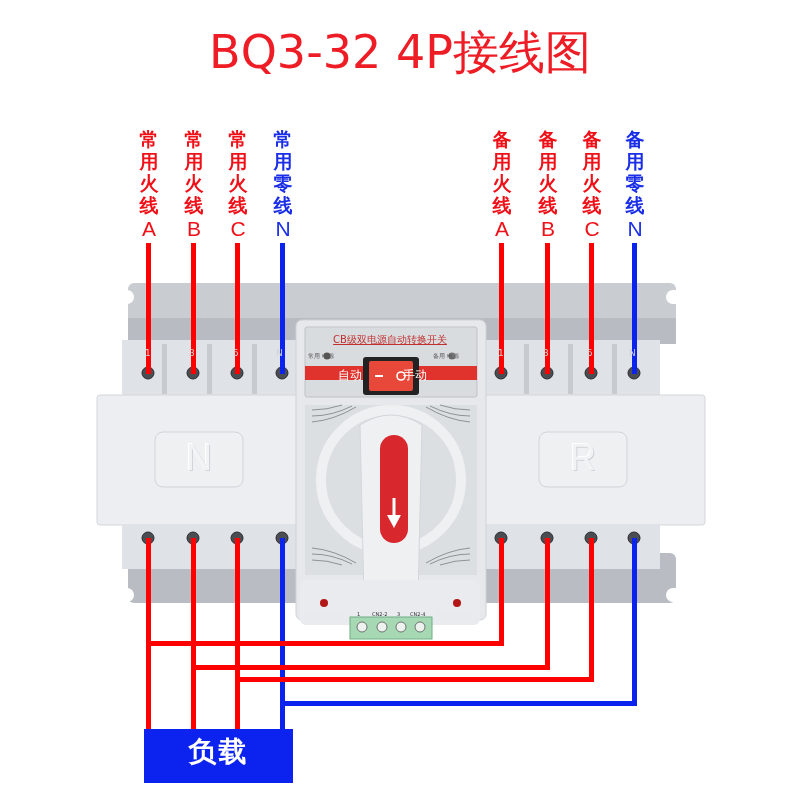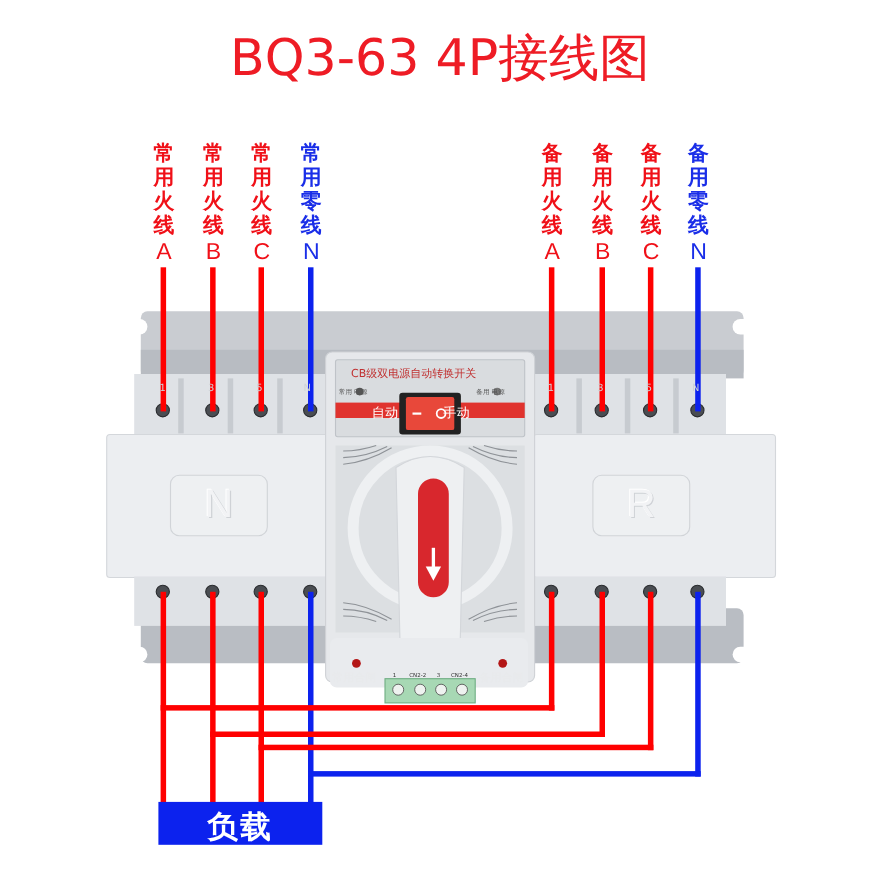--- a/index.html
+++ b/index.html
@@ -10,37 +10,37 @@
     .label { position: absolute; width: 30px; text-align: center; font-weight: bold;
              font-size: 19px; line-height: 22px; }
     .label .ch { display: block; }
     .label .letter { display: block; font-weight: normal; font-size: 21px; margin-top: 2px; font-family: "Liberation Sans", sans-serif; }
     .red { color: #f01018; }
     .blue { color: #1a2ee8; }
     .wire { position: absolute; }
     .wire.r { background: #ff0000; }
     .wire.b { background: #0c22ee; }
     svg { position: absolute; left: 0; top: 0; }
-    .load-box { position: absolute; left: 144px; top: 729px; width: 149px; height: 39px;
+    .load-box { position: absolute; left: 144px; top: 729px; width: 149px; height: 54px;
                 background: #0c22ee; color: #ffffff; font-weight: bold; font-size: 28px;
                 text-align: center; line-height: 45px; letter-spacing: 2px; }
-    .panel-title { position: absolute; left: 296px; top: 333px; width: 160px; text-align: center;
-                   font-size: 10px; color: #c03030; }
+    .panel-title { position: absolute; left: 310px; top: 333px; width: 160px; text-align: center;
+                   font-size: 10px; color: #c03030; text-decoration: underline; }
     .panel-small { position: absolute; font-size: 6px; color: #555; }
     .mode { position: absolute; font-size: 12px; color: #ffffff; }
     .terminal-num { position: absolute; font-size: 9px; color: #cfd3d8; }
     .plate-letter { position: absolute; font-size: 36px; color: #f2f3f5; text-align: center;
                     text-shadow: 1px 1px 0 #cfd2d6, -1px -1px 0 #ffffff; font-family: "Liberation Sans", sans-serif; }
     .led-label { position: absolute; font-size: 10px; color: #e8eaec; font-weight: bold; }
     .aux-label { position: absolute; font-size: 5px; color: #333; }
   </style>
 </head>
 <body>
 
-<div class="title">BQ3-63 4P接线图</div>
+<div class="title">BQ3-32 4P接线图</div>
 
 <svg width="800" height="800">
 
   <rect x="128" y="283" width="548" height="60" rx="6" fill="#c9ccd1"></rect>
   <rect x="112" y="290" width="22" height="14" rx="7" fill="#ffffff"></rect>
   <rect x="666" y="290" width="22" height="14" rx="7" fill="#ffffff"></rect>
   <rect x="128" y="318" width="548" height="26" fill="#b8bcc2"></rect>
 
   <rect x="128" y="553" width="548" height="50" rx="6" fill="#b9bdc3"></rect>
   <rect x="112" y="588" width="22" height="14" rx="7" fill="#ffffff"></rect>

